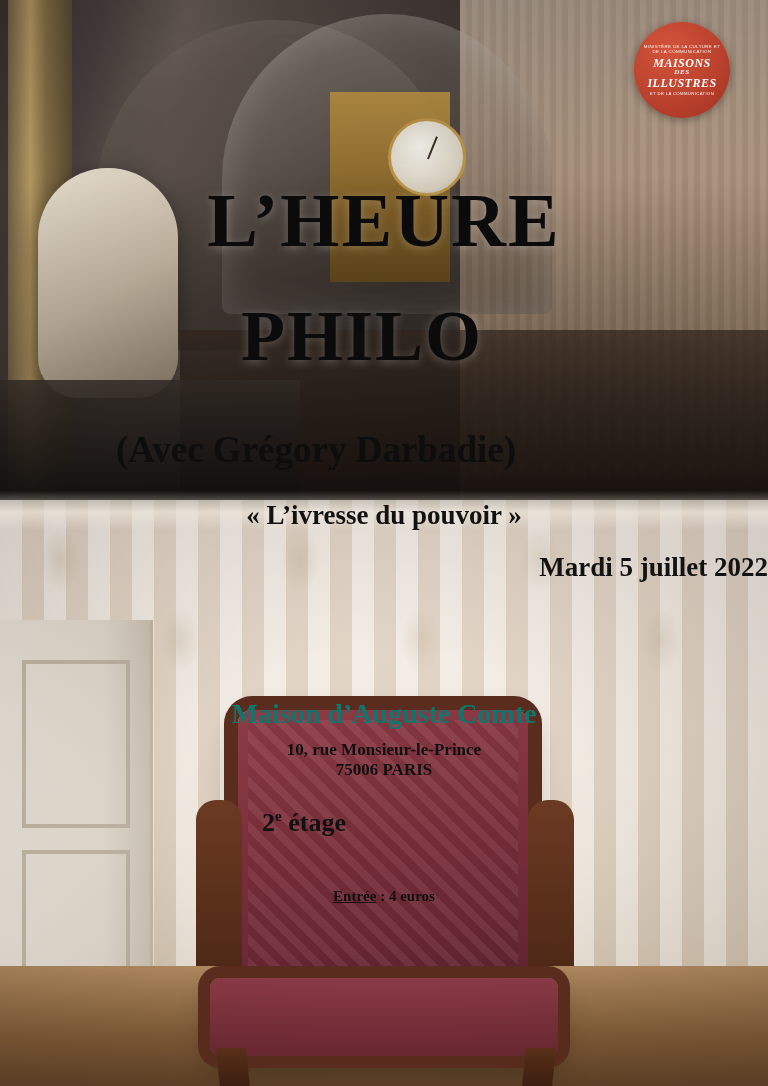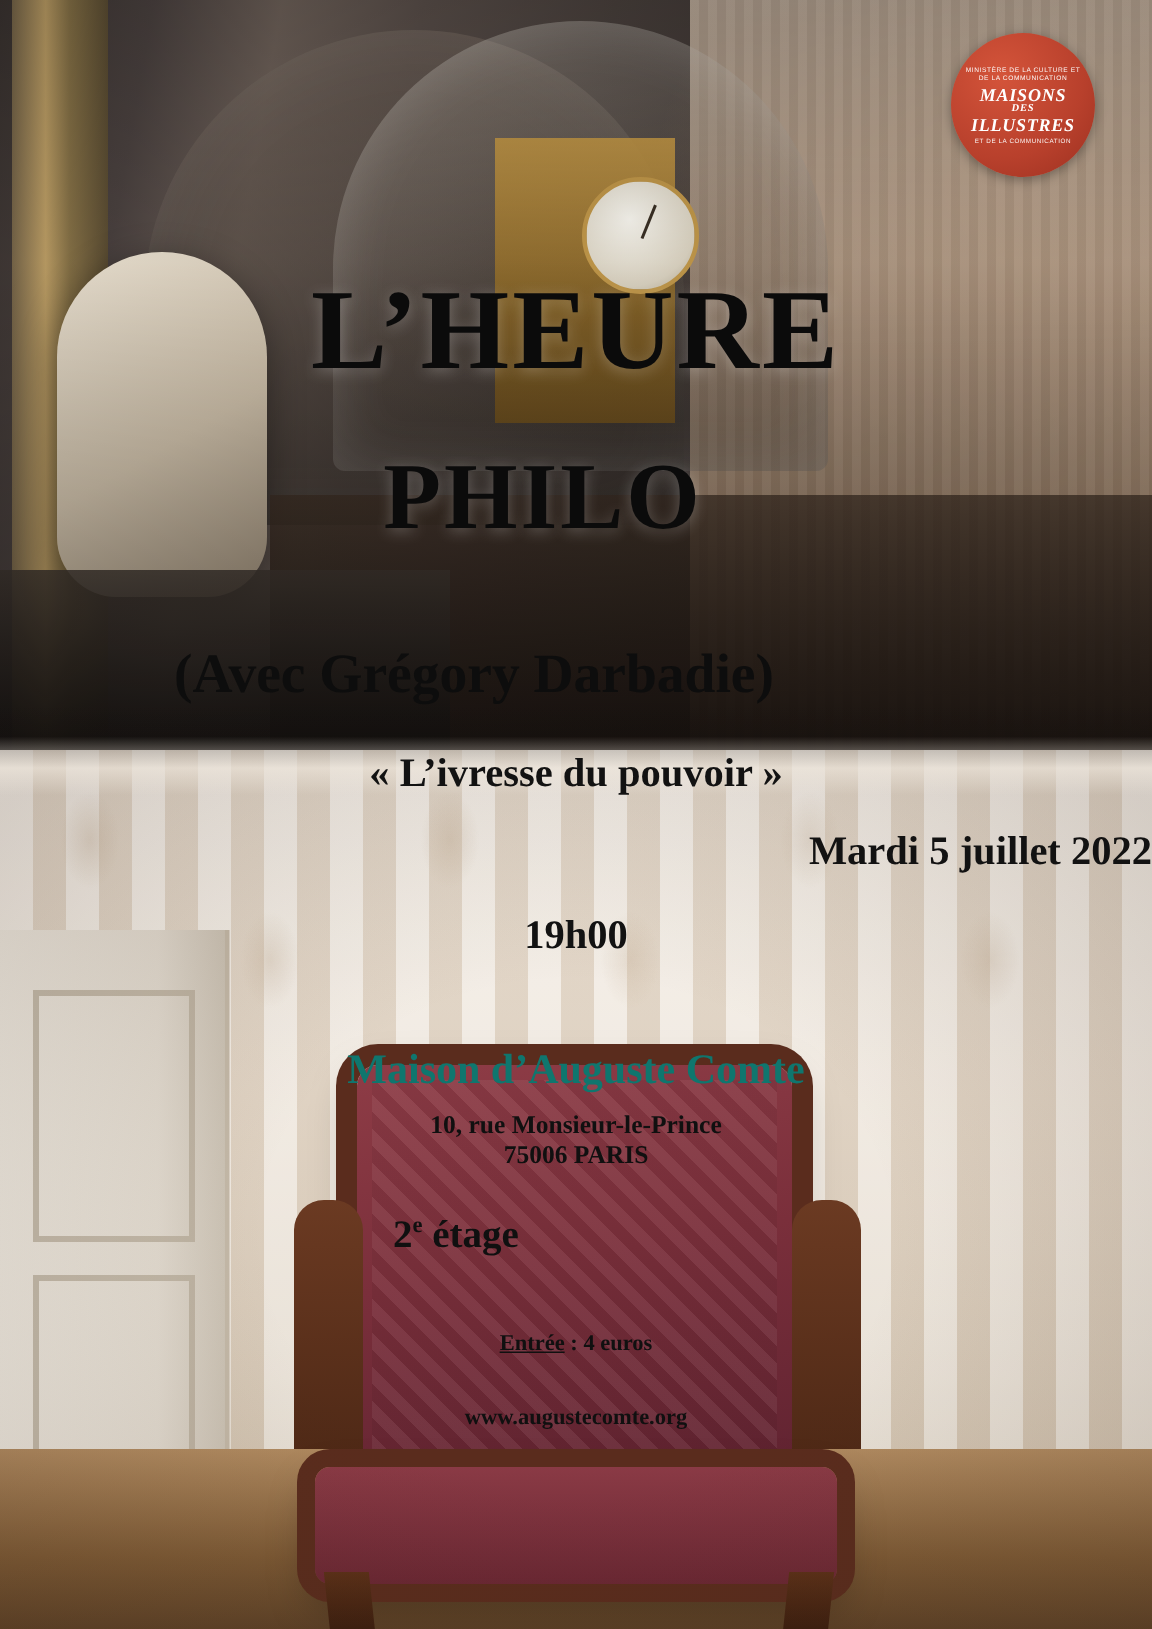--- a/index.html
+++ b/index.html
@@ -280,21 +280,21 @@
     text-shadow: 0 2px 10px rgba(255,255,255,.25);
   }
   .title-1 {
     position: absolute;
     top: 182px; left: 0; width: 768px;
     font-size: 76px;
   }
   .title-2 {
     position: absolute;
     top: 300px; left: 0; width: 724px;
-    font-size: 63px;
+    font-size: 72px;
   }
   .subtitle {
     position: absolute;
     top: 428px; left: 0; width: 632px;
     font-family: "Liberation Serif", serif;
     font-weight: bold;
     font-size: 37px;
     color: #0d0d0d;
   }
   .quote {
@@ -424,28 +424,26 @@
     </div>
     <div class="logo-bottom">ET DE LA COMMUNICATION</div>
   </div>
 
   <div class="content">
     <div class="title-1">L’HEURE</div>
     <div class="title-2">PHILO</div>
     <div class="subtitle">(Avec Grégory Darbadie)</div>
     <div class="quote">« L’ivresse du pouvoir »</div>
     <div class="date">Mardi 5 juillet 2022</div>
-    <div class="time">19h00</div>
     <div class="venue">Maison d’Auguste Comte</div>
     <div class="addr1">10, rue Monsieur-le-Prince</div>
     <div class="addr2">75006 PARIS</div>
     <div class="floor">
       <span>2</span><sup>e</sup>
       <span>étage</span>
     </div>
     <div class="fee">
       <span class="u">Entrée</span>
       <span>: 4 euros</span>
     </div>
-    <div class="website">www.augustecomte.org</div>
   </div>
 
 </div>
 
 </body></html>

